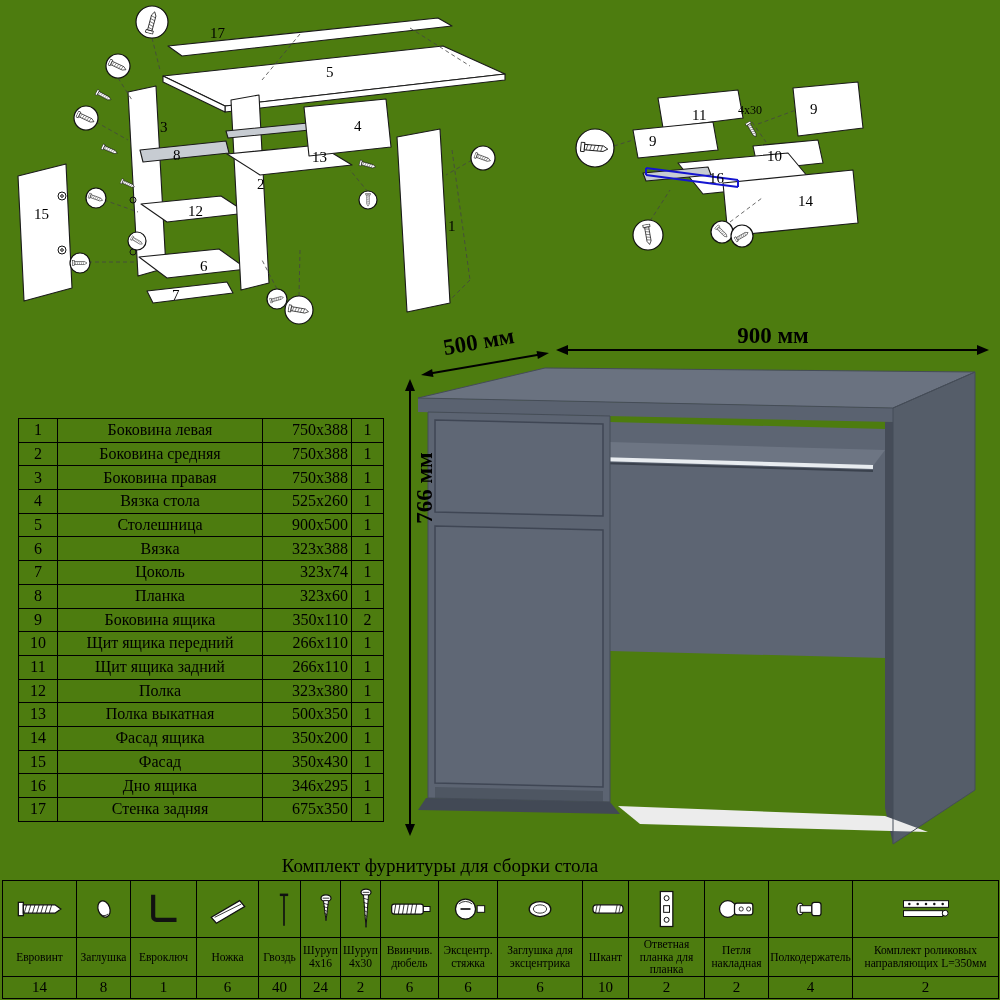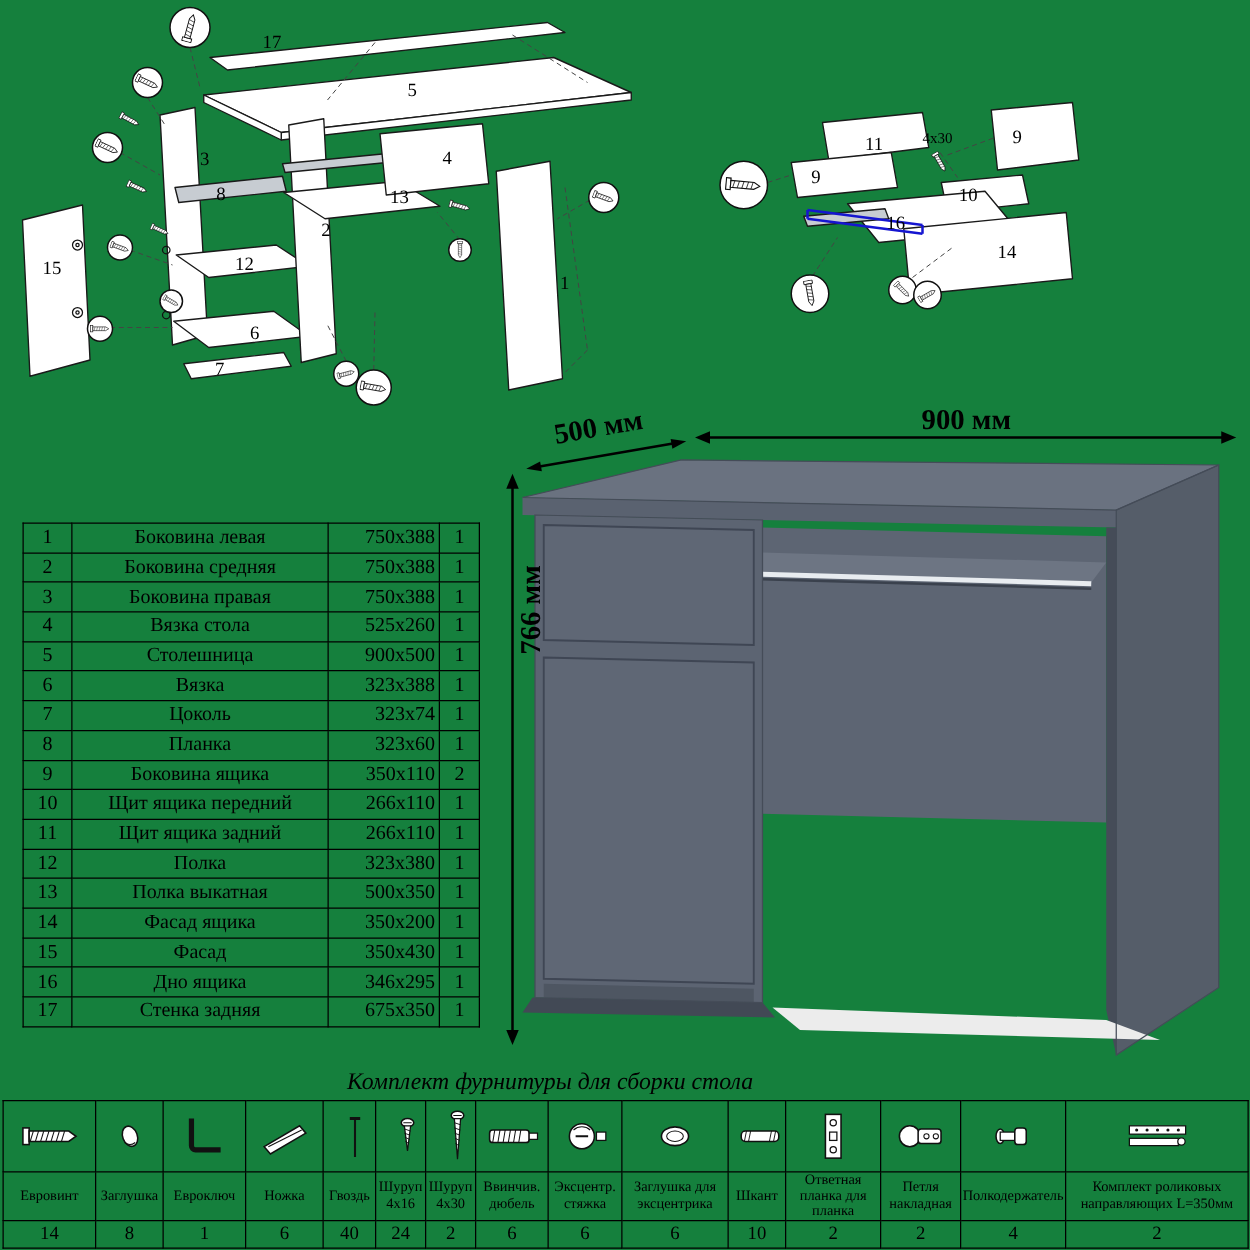--- a/index.html
+++ b/index.html
@@ -1,29 +1,29 @@
 <!DOCTYPE html>
 <html><head>
 <meta charset="utf-8">
 <style>
   html,body{margin:0;padding:0;background:#fff;}
-  .page{position:relative;width:1000px;height:1000px;background:#15803d;overflow:hidden;
+  .page{position:relative;width:1000px;height:1000px;background:#4d7c0f;overflow:hidden;
         font-family:"Liberation Serif",serif;color:#000;}
   svg{display:block;}
   .diagram-main{position:absolute;left:0;top:0;width:565px;height:338px;}
   .diagram-drawer{position:absolute;left:570px;top:80px;width:425px;height:242px;}
   .desk-svg{position:absolute;left:388px;top:328px;width:612px;height:520px;}
   .parts-table{position:absolute;left:18px;top:418px;border-collapse:collapse;table-layout:fixed;}
   .parts-table td{border:1px solid #000;font-size:16px;line-height:1.02;height:22.7px;
                   padding:0 3px;white-space:nowrap;overflow:hidden;}
   .pt-num{text-align:center;width:32px;}
   .pt-name{width:198px;text-align:center;}
   .pt-size{width:82px;text-align:right;}
   .pt-qty{width:25px;text-align:center;}
-  .hw-title{position:absolute;left:0;top:855px;width:880px;text-align:center;font-size:19px;font-style:italic;}
+  .hw-title{position:absolute;left:0;top:855px;width:880px;text-align:center;font-size:19px;}
   .hw-table{position:absolute;left:2px;top:880px;width:996px;border-collapse:collapse;table-layout:fixed;}
   .hw-table td{border:1px solid #000;text-align:center;vertical-align:middle;padding:0;overflow:hidden;}
   .hw-icon-cell{height:56px;}
   .hw-icon{width:50px;height:50px;margin:2px auto;}
   .hw-name{font-size:11.5px;line-height:1.1;height:38px;padding:1px 2px;}
   .hw-qty{font-size:15px;height:21px;}
   .diag-label{font-family:"Liberation Serif",serif;font-size:15px;fill:#000;}
   .dim-label{font-family:"Liberation Serif",serif;font-size:23px;font-weight:bold;fill:#000;}
   .defs-hidden{position:absolute;width:0;height:0;overflow:hidden;}
 </style>

